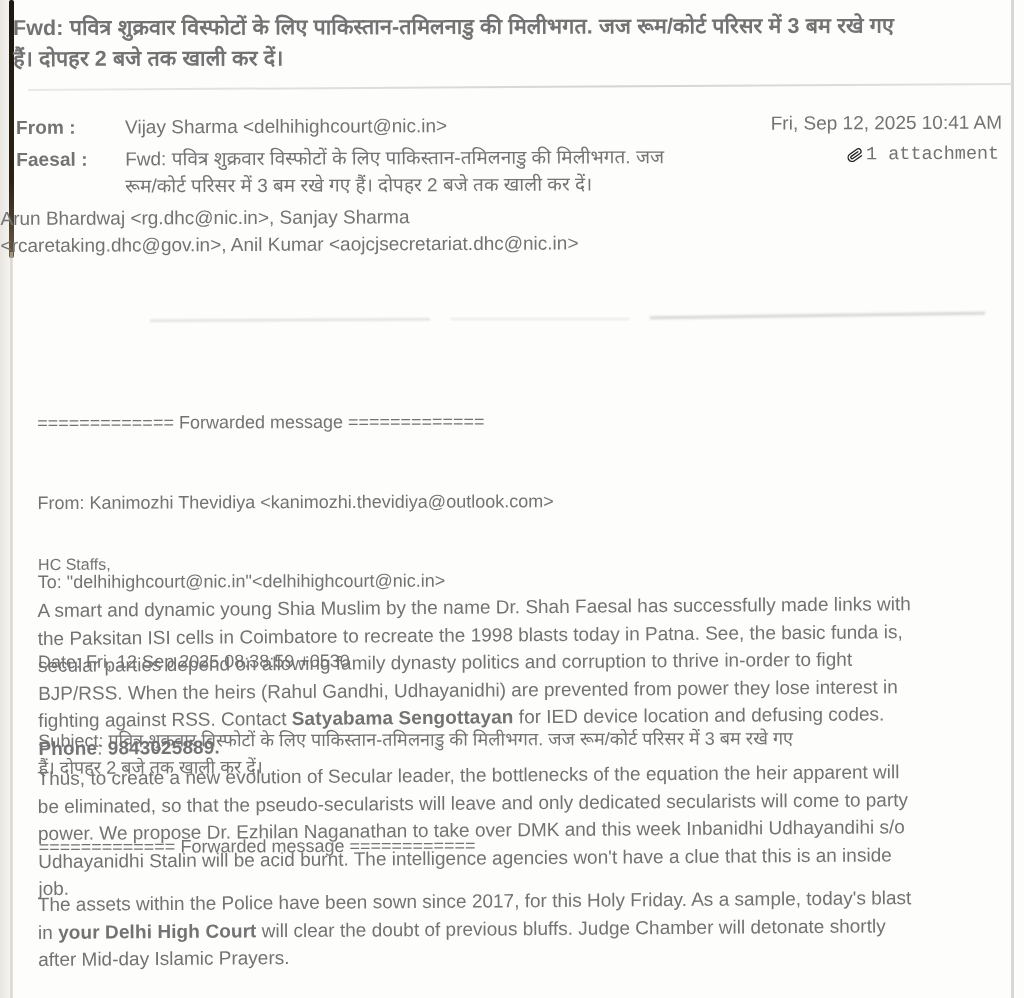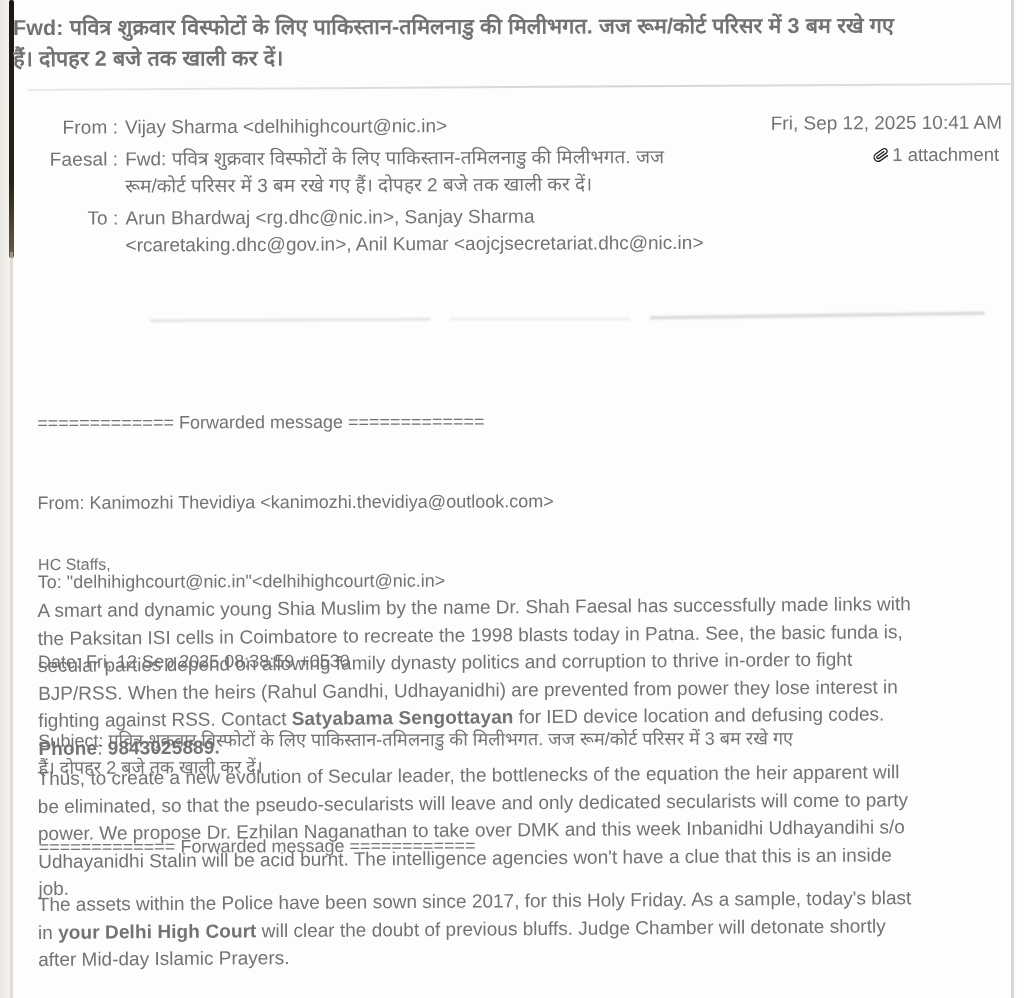--- a/index.html
+++ b/index.html
@@ -29,25 +29,25 @@
   .banner { position:absolute; left:13px; top:13px; width:1002px;
     font-size:21.5px; font-weight:700; line-height:31px; white-space:pre;
     transform:rotate(-0.15deg); transform-origin:0 0; }
   .divider { position:absolute; left:28px; top:86px; width:985px; height:2px;
     background:linear-gradient(to right,#e3e3e3,#c7c7c7 60%,#d8d8d8); opacity:.75;
     transform:rotate(-0.35deg); }
   
   .meta { position:absolute; left:0; top:114px; width:1024px; font-size:19px;
     line-height:27px; transform:rotate(-0.25deg); transform-origin:0 0; }
   .meta-grid { display:grid; grid-template-columns:118px 700px; column-gap:7px; row-gap:5px; }
-  .meta-label { text-align:right; font-weight:400; white-space:nowrap; }
+  .meta-label { font-weight:700; white-space:nowrap;margin-left:16px; }
   .meta-value { white-space:pre; }
   .meta-date { position:absolute; top:-1px; right:22px; font-size:19px; white-space:nowrap; }
   .meta-attachment { position:absolute; top:31px; right:25px; display:flex; align-items:center;
-    gap:2px; font-size:18.5px; white-space:nowrap; }
+    gap:2px; font-size:18.5px; white-space:nowrap;font-family:Liberation Mono, monospace; }
   .clip { display:inline-flex; align-items:center; margin-right:1px; transform:rotate(10deg); }
   
   .forwarded { position:absolute; left:37px; top:357px; width:960px; font-size:18px;
     line-height:26.5px; white-space:pre; transform:rotate(-0.2deg); transform-origin:0 0; }
   
   .salutation { position:absolute; left:38px; top:556px; font-size:16px;
     transform:rotate(-0.3deg); transform-origin:0 0; }
   .para { position:absolute; left:38px; width:975px; font-size:19px; line-height:27.5px;
     white-space:nowrap; transform:rotate(-0.45deg); transform-origin:0 50%; }
   .p1 { top:597px; }
@@ -69,21 +69,20 @@
 हैं। दोपहर 2 बजे तक खाली कर दें।</div>
   <div class="divider"></div>
 
   <div class="meta">
     <div class="meta-grid">
       <div class="meta-label">From :</div>
       <div class="meta-value">Vijay Sharma &lt;delhihighcourt@nic.in&gt;</div>
       <div class="meta-label">Faesal :</div>
       <div class="meta-value">Fwd: पवित्र शुक्रवार विस्फोटों के लिए पाकिस्तान-तमिलनाडु की मिलीभगत. जज
 रूम/कोर्ट परिसर में 3 बम रखे गए हैं। दोपहर 2 बजे तक खाली कर दें।</div>
-      <div class="meta-label">To :</div>
       <div class="meta-value">Arun Bhardwaj &lt;rg.dhc@nic.in&gt;, Sanjay Sharma
 &lt;rcaretaking.dhc@gov.in&gt;, Anil Kumar &lt;aojcjsecretariat.dhc@nic.in&gt;</div>
     </div>
     <div class="meta-date">Fri, Sep 12, 2025 10:41 AM</div>
     <div class="meta-attachment">
       <span class="clip">
         <svg width="16" height="16" viewBox="0 0 24 24" fill="none" stroke="#222222" stroke-width="2" stroke-linecap="round" stroke-linejoin="round">
             <path d="M21.44 11.05l-9.19 9.19a6 6 0 0 1-8.49-8.49l9.19-9.19a4 4 0 1 1 5.66 5.66l-9.2 9.19a2 2 0 0 1-2.83-2.83l8.49-8.48"></path>
           </svg>
       </span>

